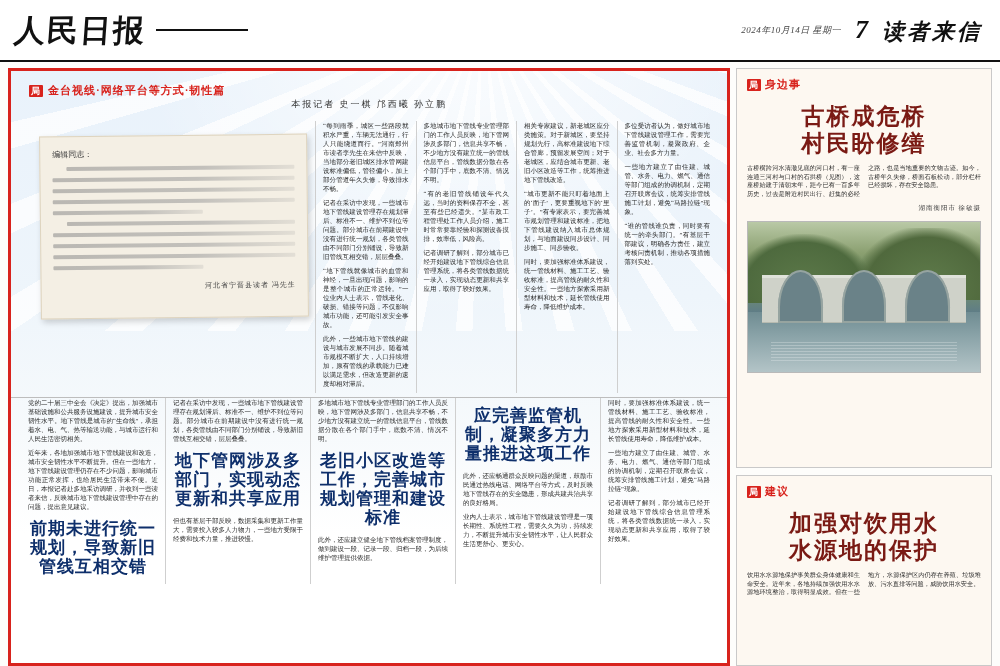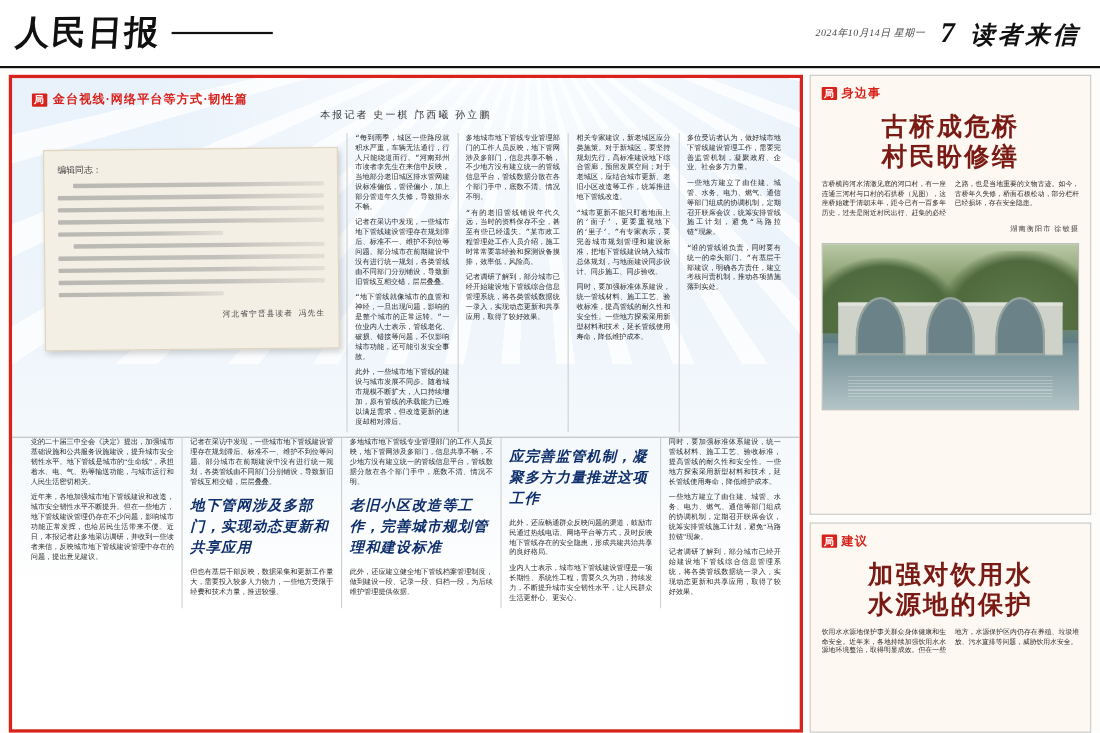--- a/index.html
+++ b/index.html
@@ -193,47 +193,45 @@
     letter-spacing: 1px;
   }
 
   
   .cols {
     position: relative;
     display: flex;
     padding: 10px 10px 0 10px;
     gap: 0;
     box-sizing: border-box;
-    font-family: Liberation Mono, monospace;
   }
   .col {
     position: relative;
     padding: 0 7px;
     box-sizing: border-box;
     border-right: 1px solid #cfcfcf;
   }
   .col:last-child { border-right: none; }
   .col p {
     margin: 0 0 5px 0;
     font-size: 6.5px;
     line-height: 9px;
     color: #2b2b2b;
     text-align: justify;
     word-break: break-all;
   }
   .subhead {
-    font-size: 13px;
+    font-size: 17px;
     font-weight: bold;
     color: #0e2f6b;
     line-height: 19px;
     letter-spacing: 1px;
     margin: 8px 0 8px 0;
-    text-align: left;
+    text-align: center;
     font-family: "DejaVu Sans", sans-serif;
-    font-style: italic;
   }
 
   .lower-cols {
     position: relative;
     display: flex;
     margin-top: 4px;
     padding: 0 10px 6px 10px;
     box-sizing: border-box;
     border-top: 1px solid #bdbdbd;
   }
@@ -409,20 +407,21 @@
           <p>“谁的管线谁负责，同时要有统一的牵头部门。”有基层干部建议，明确各方责任，建立考核问责机制，推动各项措施落到实处。</p>
         </div>
 
       </div>
 
       <div class="lower-cols">
 
         <div class="col" style="flex:0 0 145px;">
           <p>党的二十届三中全会《决定》提出，加强城市基础设施和公共服务设施建设，提升城市安全韧性水平。地下管线是城市的“生命线”，承担着水、电、气、热等输送功能，与城市运行和人民生活密切相关。</p>
           <p>近年来，各地加强城市地下管线建设和改造，城市安全韧性水平不断提升。但在一些地方，地下管线建设管理仍存在不少问题，影响城市功能正常发挥，也给居民生活带来不便。近日，本报记者赴多地采访调研，并收到一些读者来信，反映城市地下管线建设管理中存在的问题，提出意见建议。</p>
+          <div class="subhead">前期未进行统一规划，导致新旧管线互相交错</div>
         </div>
 
         <div class="col" style="flex:0 0 145px;">
           <p>记者在采访中发现，一些城市地下管线建设管理存在规划滞后、标准不一、维护不到位等问题。部分城市在前期建设中没有进行统一规划，各类管线由不同部门分别铺设，导致新旧管线互相交错，层层叠叠。</p>
           <div class="subhead">地下管网涉及多部门，实现动态更新和共享应用</div>
           <p>但也有基层干部反映，数据采集和更新工作量大，需要投入较多人力物力，一些地方受限于经费和技术力量，推进较慢。</p>
         </div>
 
         <div class="col" style="flex:0 0 145px;">
           <p>多地城市地下管线专业管理部门的工作人员反映，地下管网涉及多部门，信息共享不畅，不少地方没有建立统一的管线信息平台，管线数据分散在各个部门手中，底数不清、情况不明。</p>

